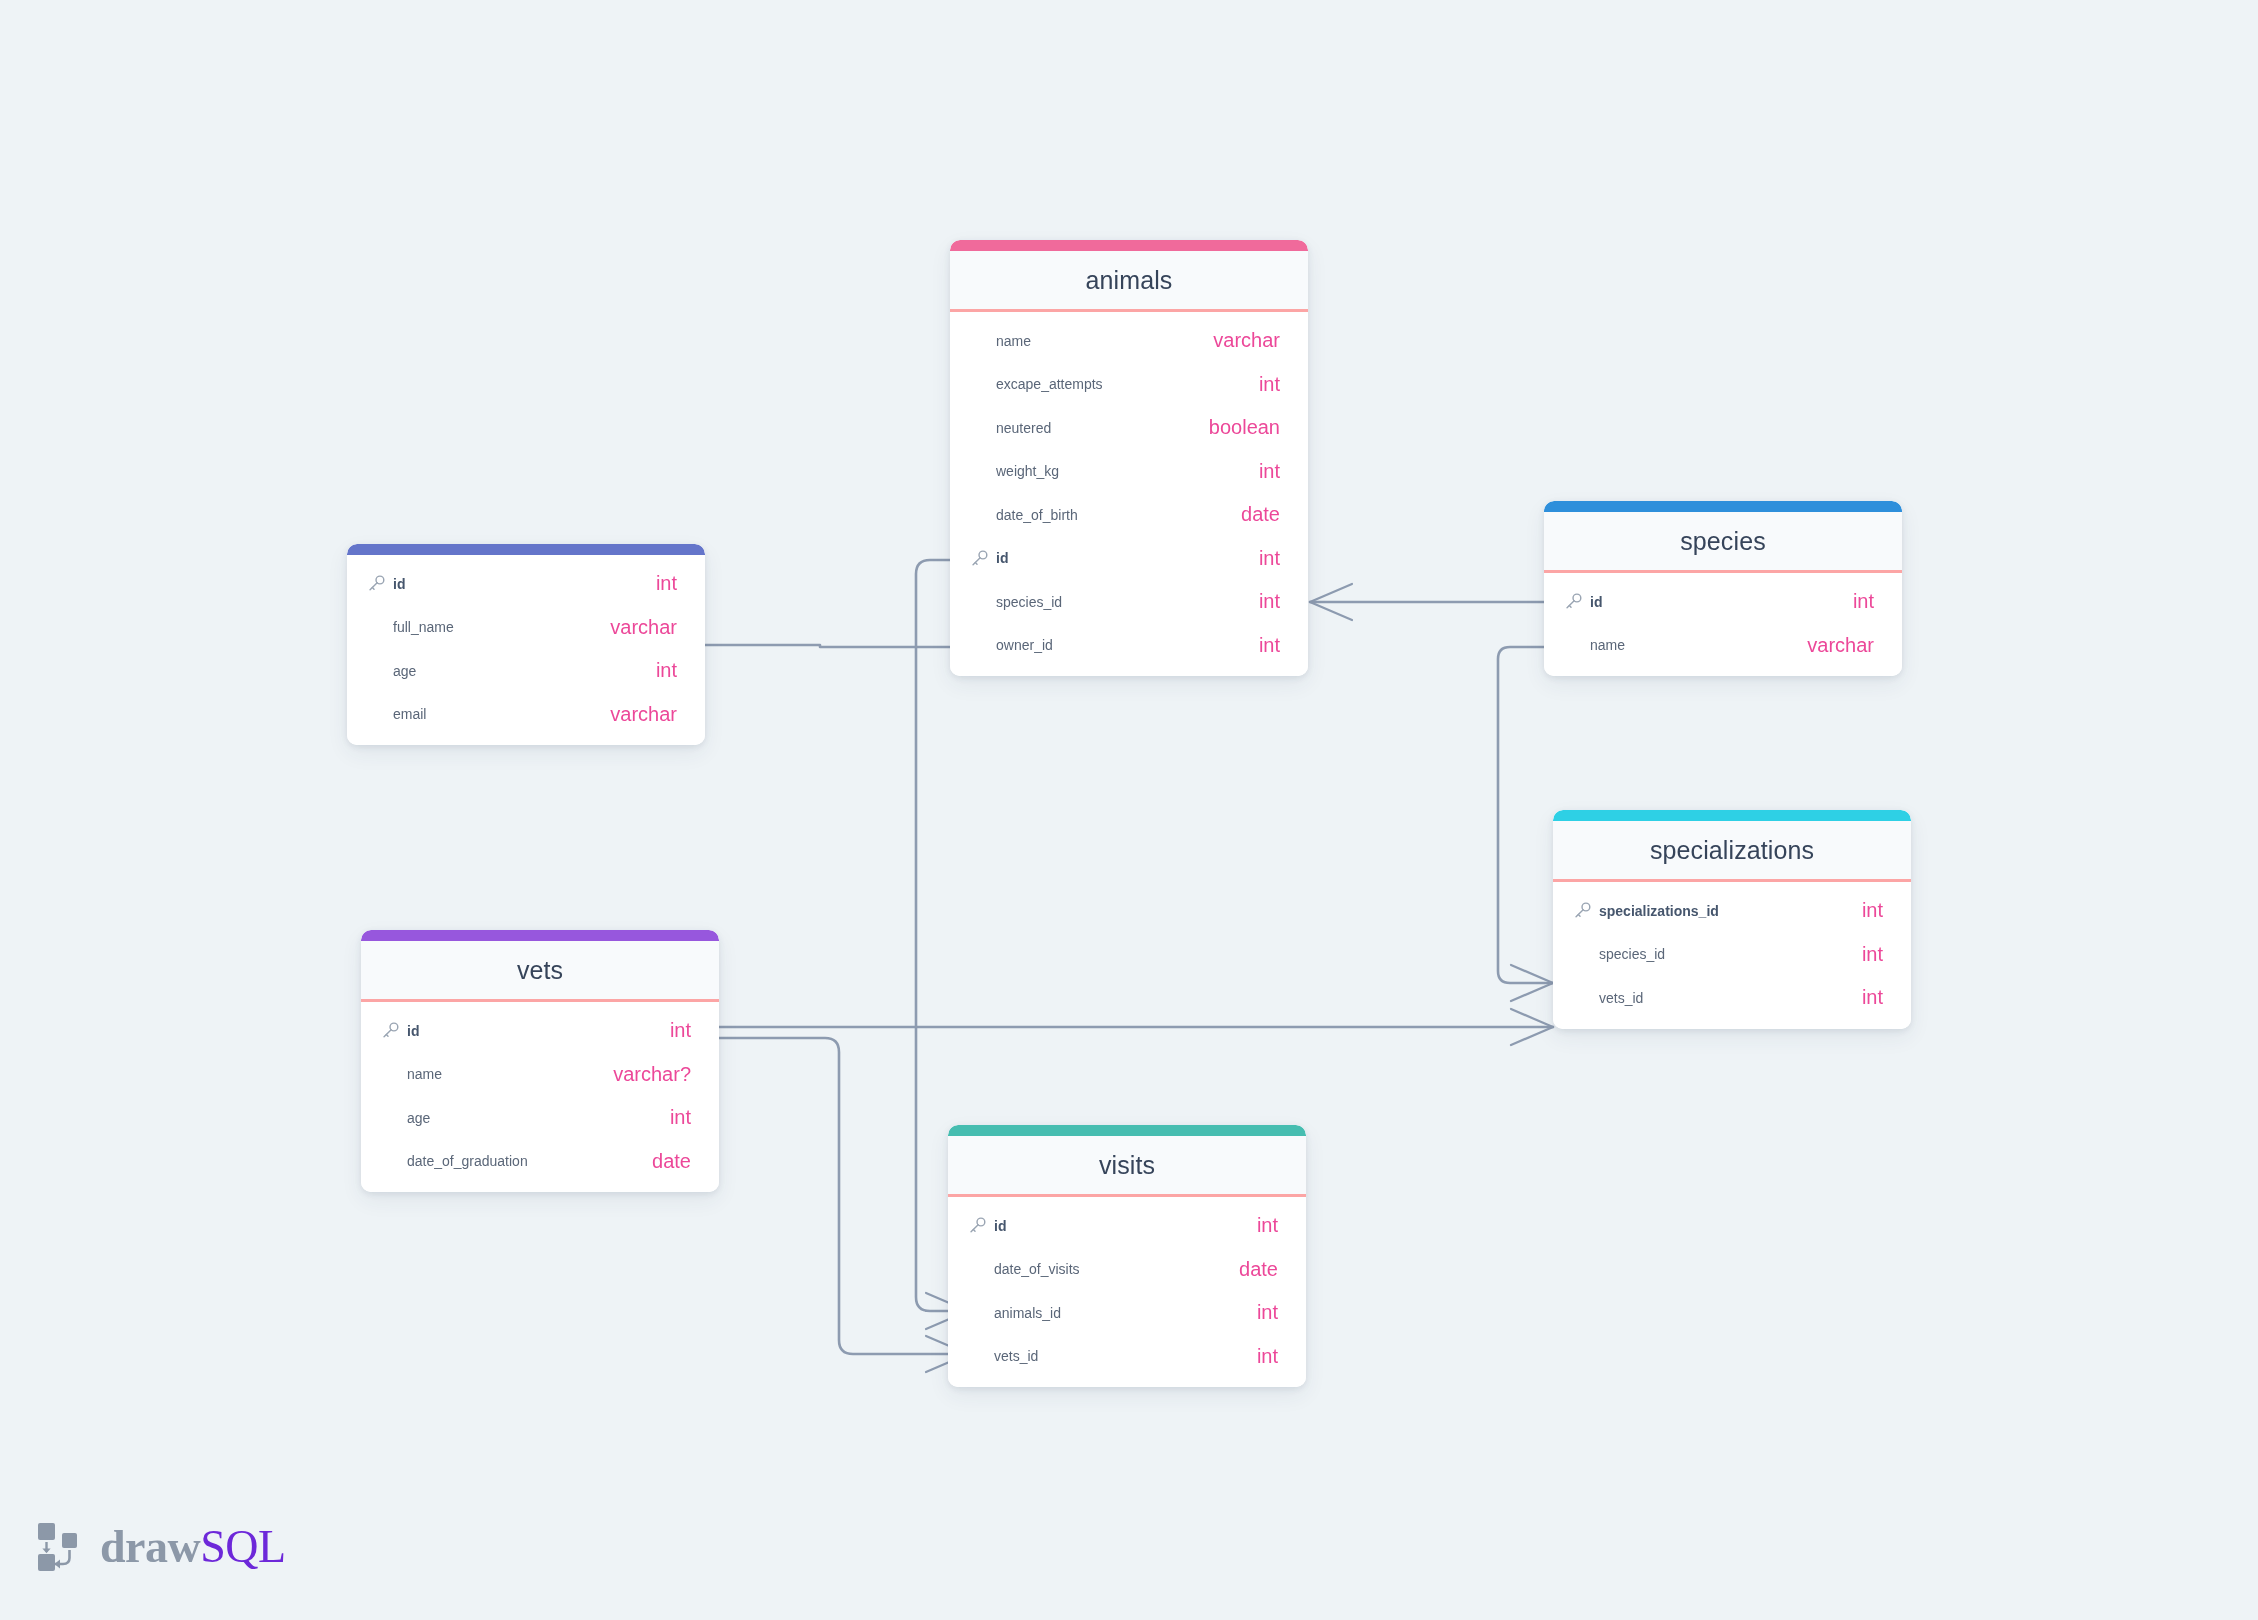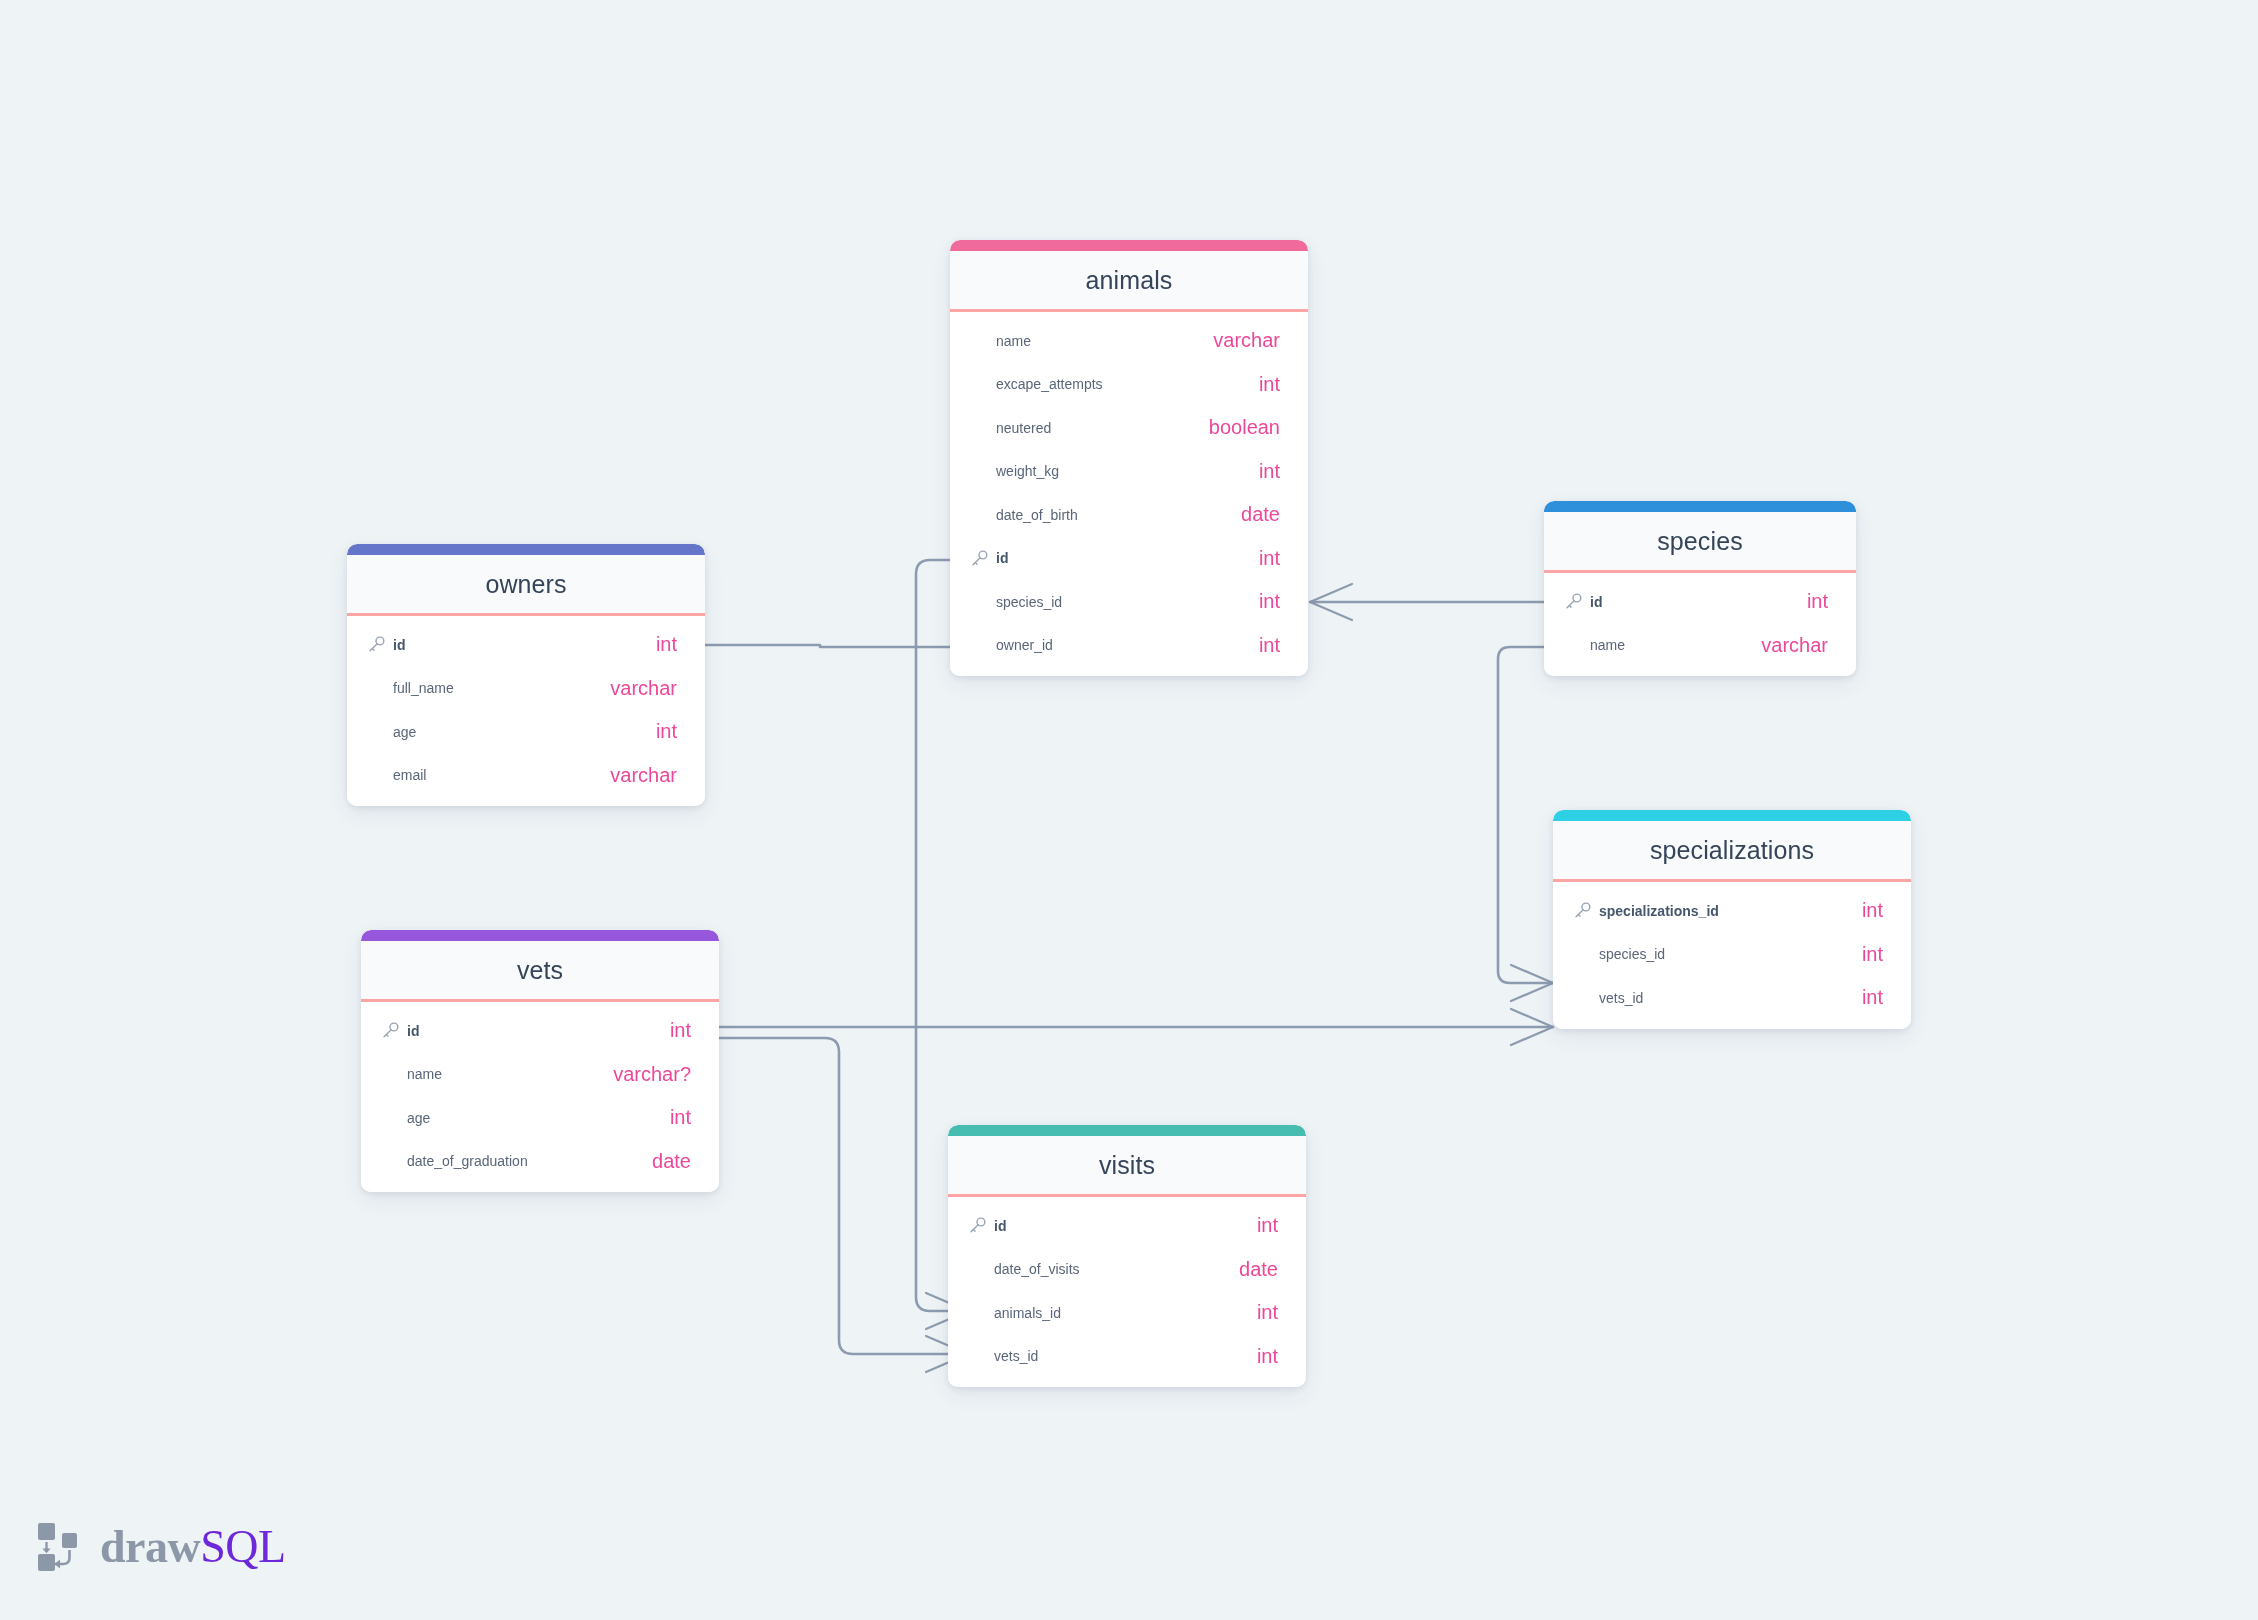--- a/index.html
+++ b/index.html
@@ -207,21 +207,20 @@
           </div>
           <div class="col-row">
             <span class="key-slot"></span>
             <span class="col-name">owner_id</span>
             <span class="col-type">int</span>
           </div>
         </div>
       </div>
       <div class="table-card" style="left: 347px; top: 544px; width: 358px;">
         <div class="accent-bar" style="background: rgb(100, 117, 202);"></div>
-        <div class="table-title">owners</div>
         <div class="cols">
           <div class="col-row pk">
             <span class="key-slot">
               <svg class="key-icon" width="19" height="19" viewBox="0 0 20 20" xmlns="http://www.w3.org/2000/svg">
                 <g fill="none" stroke="#9aa5b3" stroke-width="1.5" stroke-linecap="round" stroke-linejoin="round">
                   <circle cx="13.6" cy="6.3" r="4.1"></circle>
                   <path d="M 10.7 9.2 L 3.2 16.7"></path>
                   <path d="M 5.6 14.3 L 7.4 16.1"></path>
                 </g>
               </svg>
@@ -239,21 +238,21 @@
             <span class="col-name">age</span>
             <span class="col-type">int</span>
           </div>
           <div class="col-row">
             <span class="key-slot"></span>
             <span class="col-name">email</span>
             <span class="col-type">varchar</span>
           </div>
         </div>
       </div>
-      <div class="table-card" style="left: 1544px; top: 501px; width: 312px;">
+      <div class="table-card" style="left: 1544px; top: 501px; width: 358px;">
         <div class="accent-bar" style="background: rgb(46, 143, 219);"></div>
         <div class="table-title">species</div>
         <div class="cols">
           <div class="col-row pk">
             <span class="key-slot">
               <svg class="key-icon" width="19" height="19" viewBox="0 0 20 20" xmlns="http://www.w3.org/2000/svg">
                 <g fill="none" stroke="#9aa5b3" stroke-width="1.5" stroke-linecap="round" stroke-linejoin="round">
                   <circle cx="13.6" cy="6.3" r="4.1"></circle>
                   <path d="M 10.7 9.2 L 3.2 16.7"></path>
                   <path d="M 5.6 14.3 L 7.4 16.1"></path>

